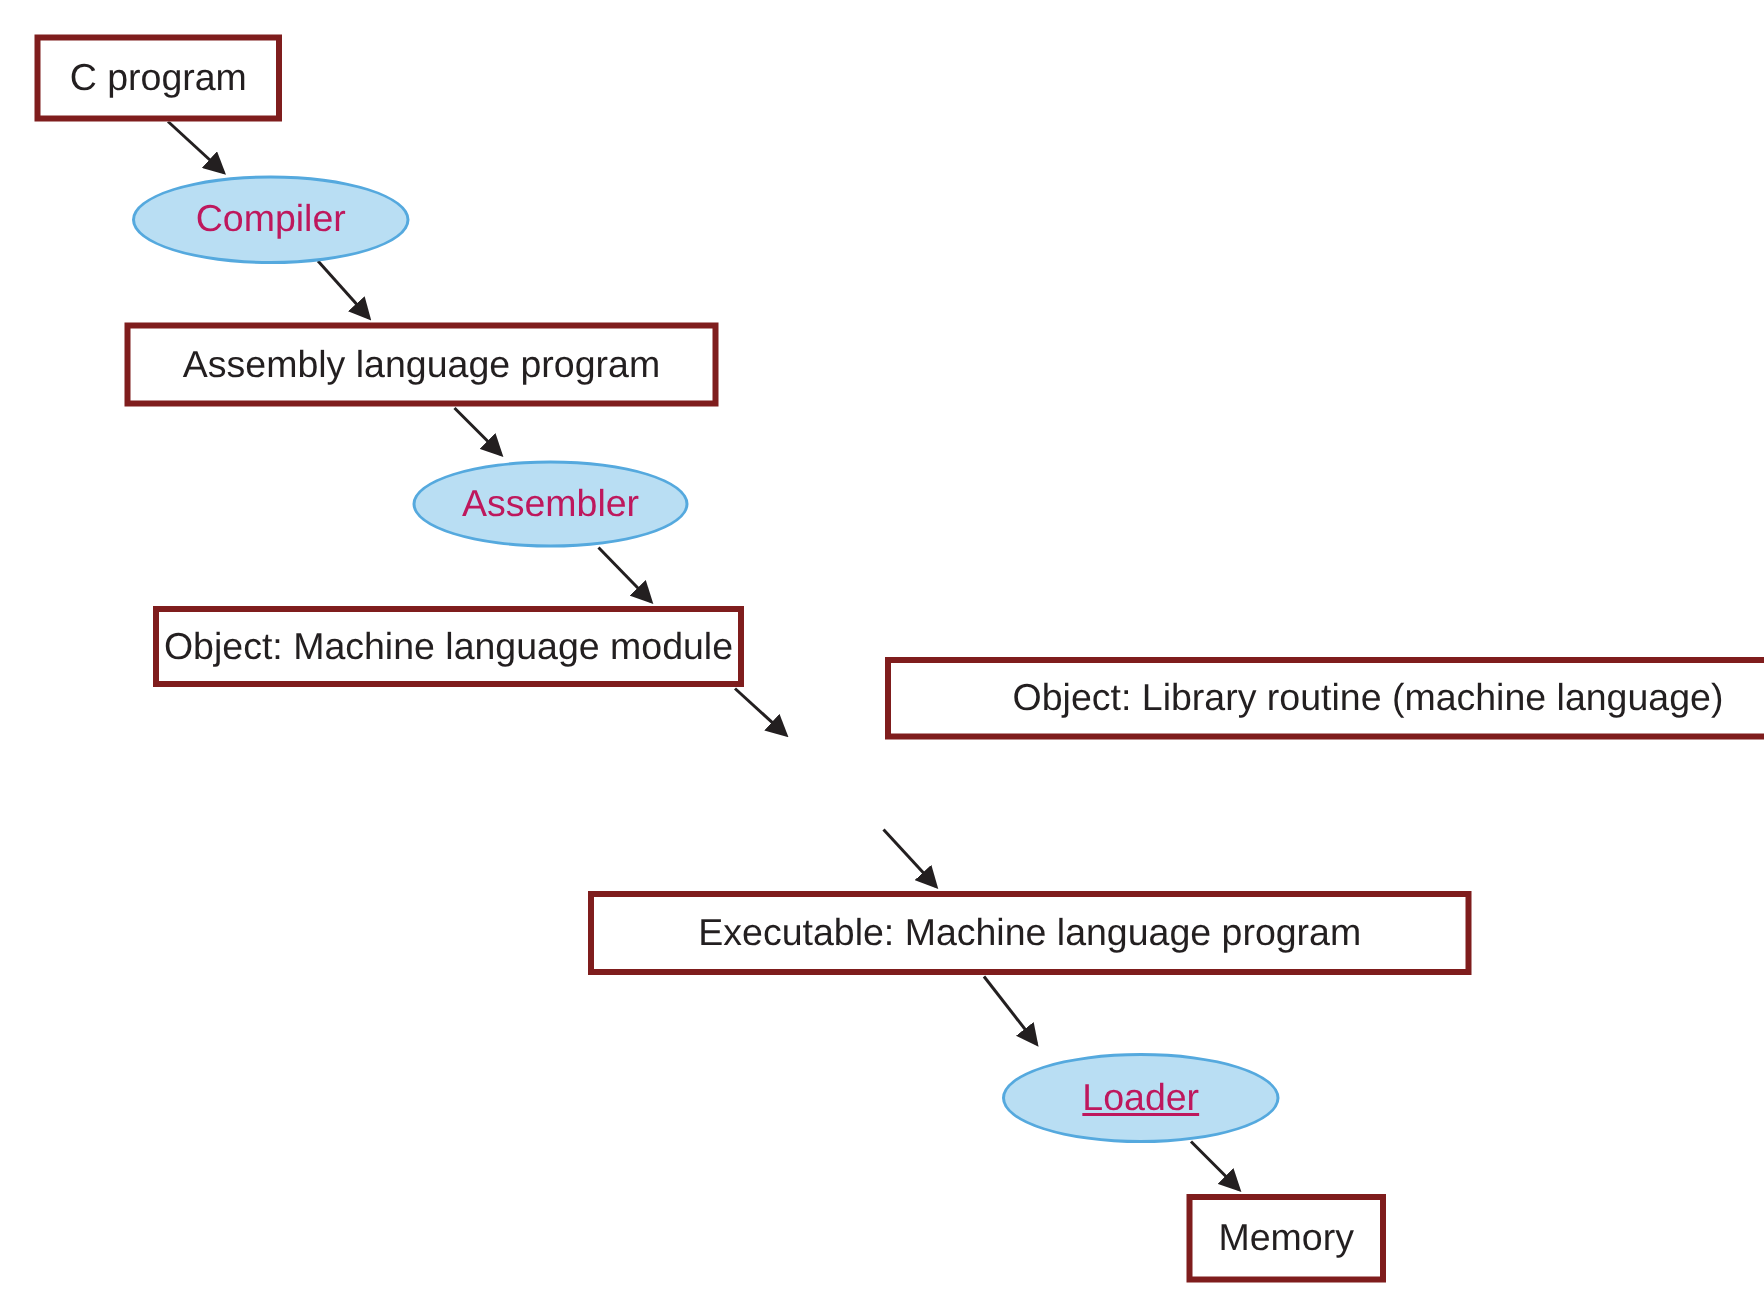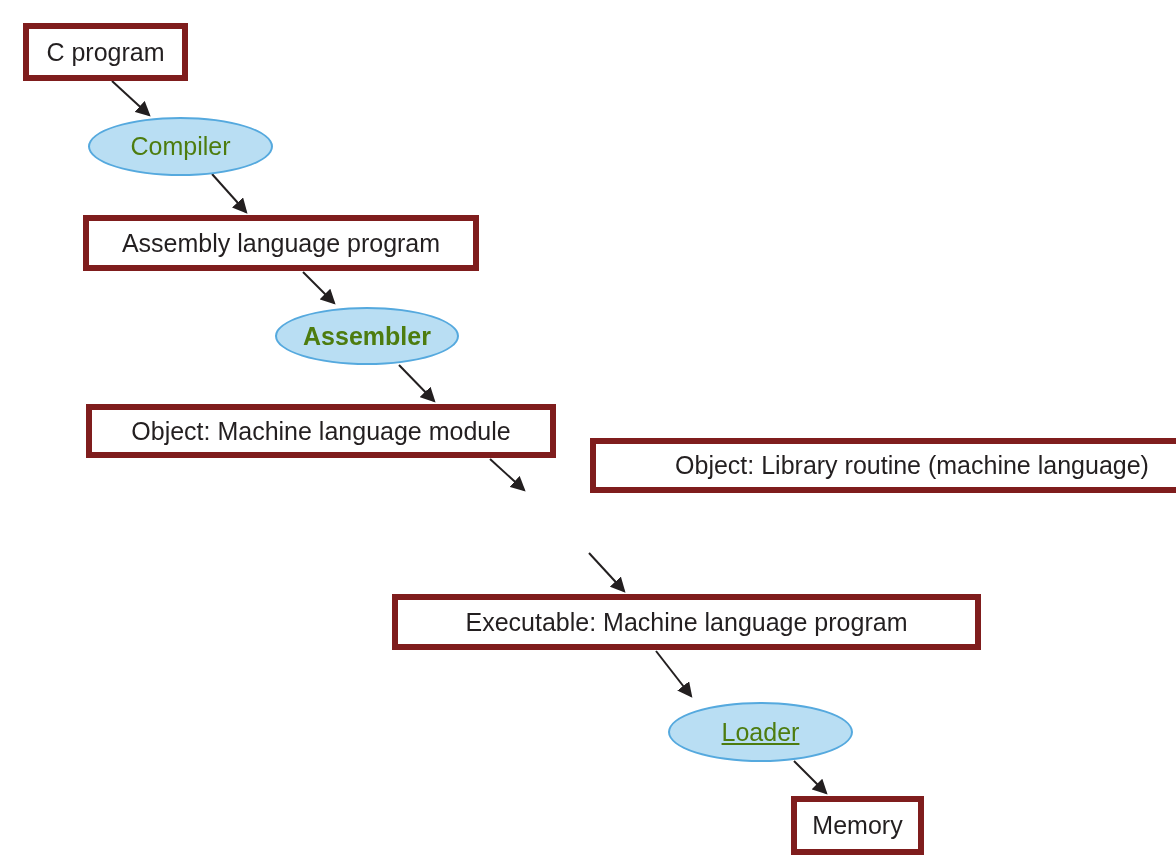--- a/index.html
+++ b/index.html
@@ -27,41 +27,41 @@
     position: absolute;
     display: flex;
     align-items: center;
     justify-content: center;
     box-sizing: border-box;
     text-align: center;
     white-space: nowrap;
   }
   .box {
     background: #ffffff;
-    border: 6px solid #7f1d1d;
+    border: 4px solid #7f1d1d;
     color: #231f20;
     font-size: 25px;
   }
   .ellipse {
     background: #b9def3;
     border: 2px solid #55a9de;
     border-radius: 50%;
-    color: #4d7c0f;
+    color: #be185d;
     font-size: 25px;
   }
   
   .n-cprogram   { left: 23px;  top: 23px;  width: 165px; height: 58px; }
   .n-assembly   { left: 83px;  top: 215px; width: 396px; height: 56px; }
-  .n-objmodule  { left: 86px;  top: 404px; width: 470px; height: 54px; }
+  .n-objmodule  { left: 102px;  top: 404px; width: 394px; height: 54px; }
   .n-objlibrary { left: 590px; top: 404px; width: 644px; height: 55px; margin-top: 34px; }
   .n-executable { left: 392px; top: 594px; width: 589px; height: 56px; }
   .n-memory     { left: 778px; top: 796px; width: 133px; height: 59px; margin-left: 13px; }
   
   .n-compiler   { left: 88px;  top: 117px; width: 185px; height: 59px; }
-  .n-assembler  { left: 275px; top: 307px; width: 184px; height: 58px; font-weight: bold; }
+  .n-assembler  { left: 275px; top: 307px; width: 184px; height: 58px; }
   .n-linker     { left: 458px; top: 494px; width: 185px; height: 60px; }
   .n-loader     { left: 668px; top: 702px; width: 185px; height: 60px; text-decoration: underline; }
 </style>
 </head>
 <body>
 
 <div class="canvas">
 
   <svg class="arrows" viewBox="0 0 1176 864" xmlns="http://www.w3.org/2000/svg">
     <defs>

